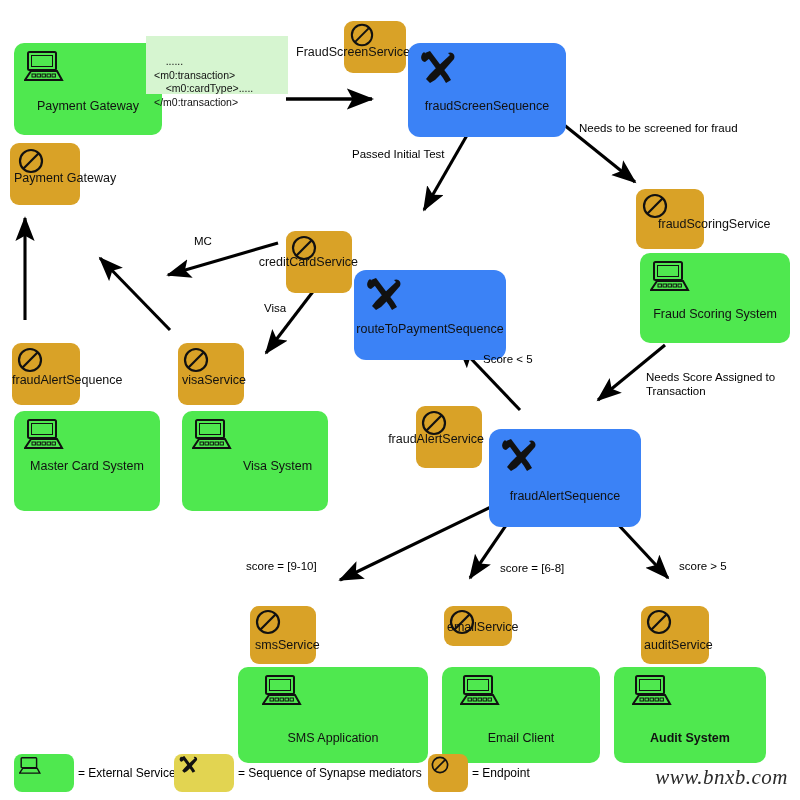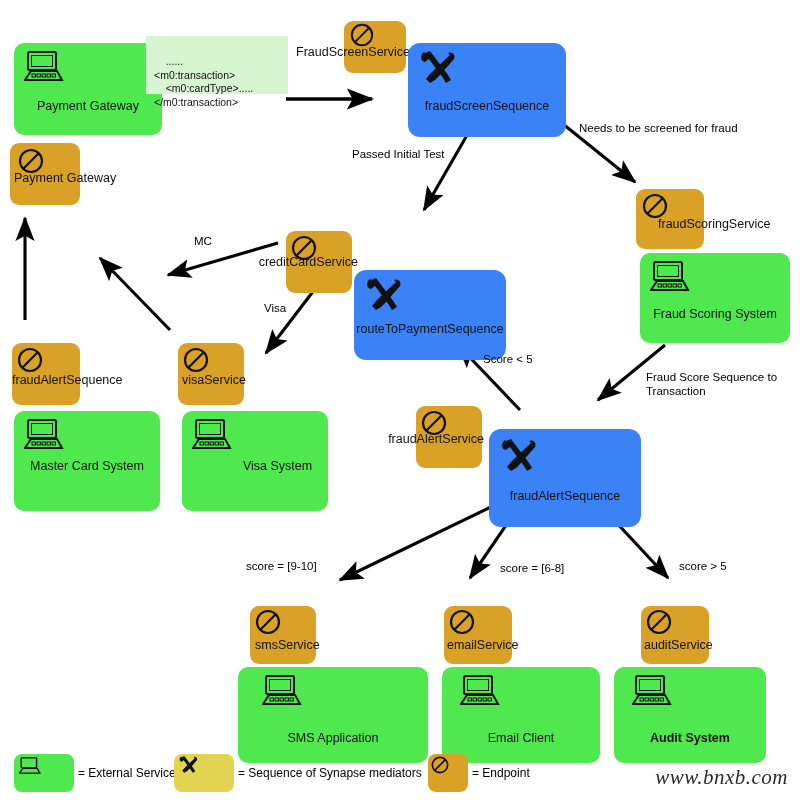--- a/index.html
+++ b/index.html
@@ -306,21 +306,21 @@
           <rect x="13" y="23" width="3.4" height="3"></rect>
           <rect x="18" y="23" width="3.4" height="3"></rect>
           <rect x="23" y="23" width="3.4" height="3"></rect>
           <rect x="28" y="23" width="3.4" height="3"></rect>
         </g>
       </svg>
     </span>
     <span class="label" style="bottom:18px;">SMS Application</span>
   </div>
 
-  <div class="node ep" style="left:444px;top:585px;width:68px;height:58px;padding-left:28px;">
+  <div class="node ep" style="left:444px;top:585px;width:68px;height:40px;padding-left:28px;">
     <span class="ico" style="left:5px;top:3px;">
       <svg width="26" height="26" viewBox="0 0 26 26">
         <circle cx="13" cy="13" r="11" fill="none" stroke="#111" stroke-width="2.2"></circle>
         <line x1="5.3" y1="20.7" x2="20.7" y2="5.3" stroke="#111" stroke-width="2.2"></line>
       </svg>
     </span>
     <span class="label" style="bottom:12px;left:3px;">emailService</span>
   </div>
 
   <div class="node ext" style="left:442px;top:646px;width:158px;height:96px;">
@@ -372,21 +372,21 @@
   <div class="elabel" style="left:352px;top:147px;">Passed Initial Test</div>
 
   <div class="elabel" style="left:579px;top:121px;">Needs to be screened for fraud</div>
 
   <div class="elabel" style="left:194px;top:234px;">MC</div>
 
   <div class="elabel" style="left:264px;top:301px;">Visa</div>
 
   <div class="elabel" style="left:483px;top:352px;">Score &lt; 5</div>
 
-  <div class="elabel wrap" style="left:646px;top:370px;width:140px;">Fraud Score Sequence to Transaction</div>
+  <div class="elabel wrap" style="left:646px;top:370px;width:140px;">Needs Score Assigned to Transaction</div>
 
   <div class="elabel" style="left:246px;top:559px;">score = [9-10]</div>
 
   <div class="elabel" style="left:500px;top:561px;">score = [6-8]</div>
 
   <div class="elabel" style="left:679px;top:559px;">score &gt; 5</div>
 
   <div id="legend">
 
     <div class="lg-item" style="left:14px;top:4px;">

